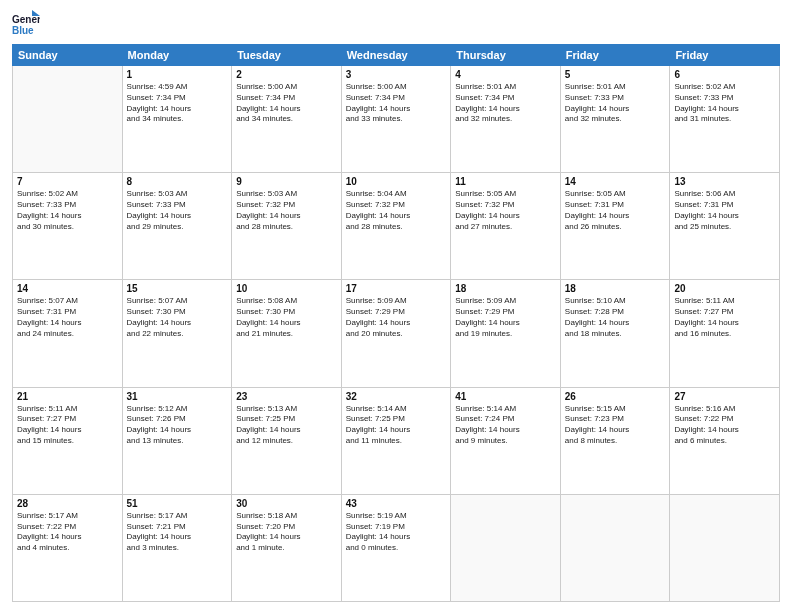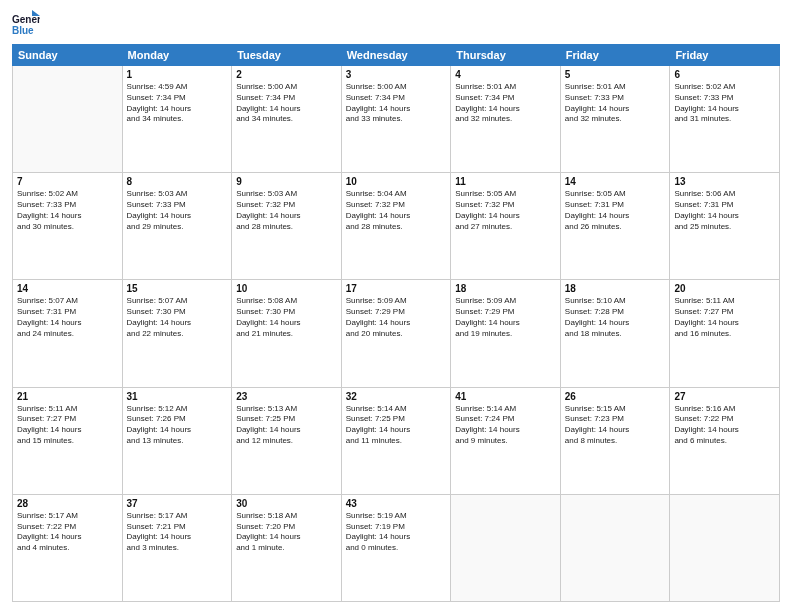--- a/index.html
+++ b/index.html
@@ -234,21 +234,21 @@
             <div class="day-num">27</div>
             <div class="cell-info">Sunrise: 5:16 AM<br>Sunset: 7:22 PM<br>Daylight: 14 hours<br>and 6 minutes.</div>
           </td>
         </tr>
         <tr class="week-row">
           <td>
             <div class="day-num">28</div>
             <div class="cell-info">Sunrise: 5:17 AM<br>Sunset: 7:22 PM<br>Daylight: 14 hours<br>and 4 minutes.</div>
           </td>
           <td>
-            <div class="day-num">37</div>
+            <div class="day-num">51</div>
             <div class="cell-info">Sunrise: 5:17 AM<br>Sunset: 7:21 PM<br>Daylight: 14 hours<br>and 3 minutes.</div>
           </td>
           <td>
             <div class="day-num">30</div>
             <div class="cell-info">Sunrise: 5:18 AM<br>Sunset: 7:20 PM<br>Daylight: 14 hours<br>and 1 minute.</div>
           </td>
           <td>
             <div class="day-num">43</div>
             <div class="cell-info">Sunrise: 5:19 AM<br>Sunset: 7:19 PM<br>Daylight: 14 hours<br>and 0 minutes.</div>
           </td>

